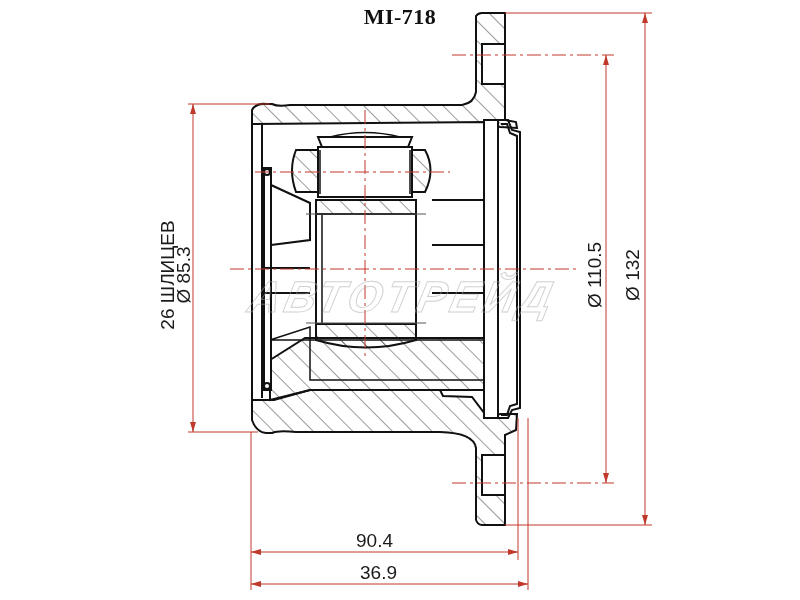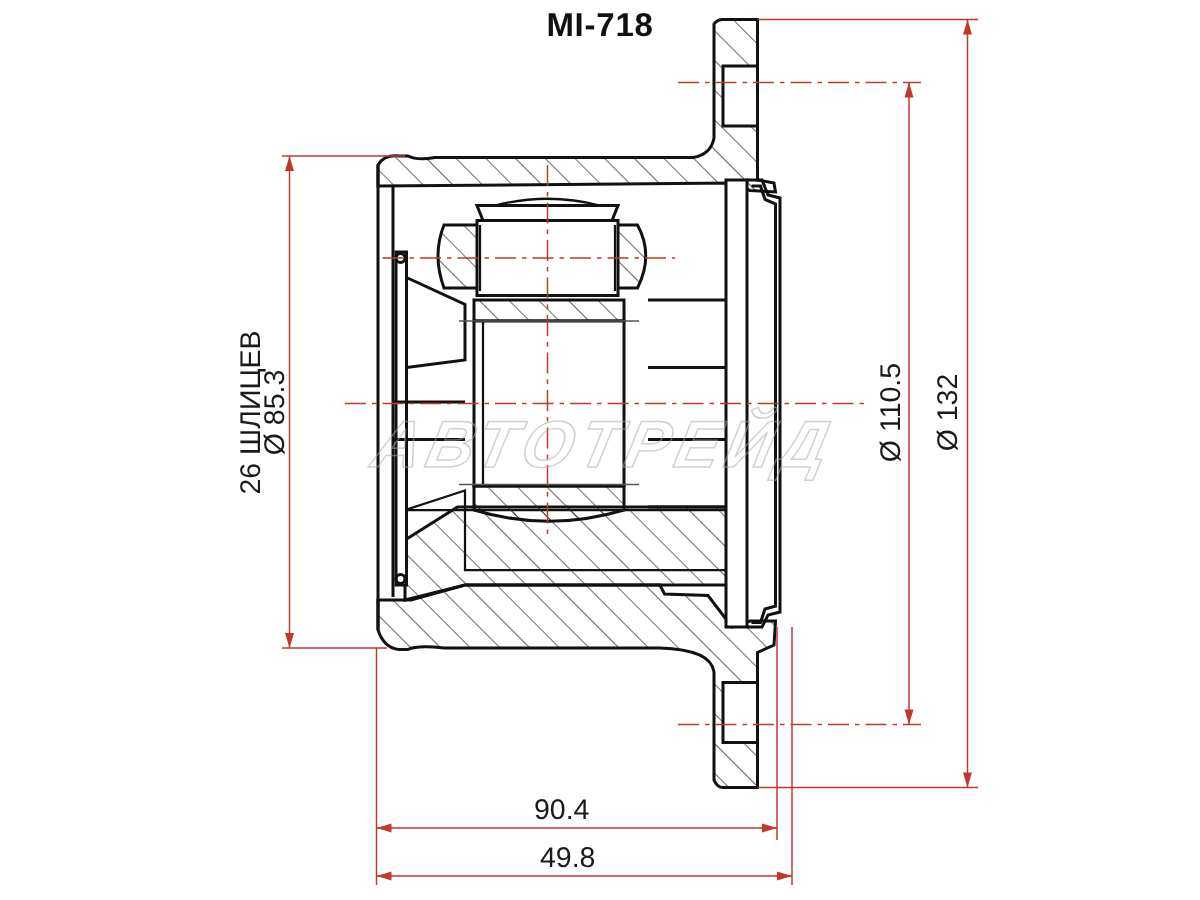--- a/index.html
+++ b/index.html
@@ -1,18 +1,18 @@
 <!DOCTYPE html>
 <html><head>
   <meta charset="utf-8">
   <style>
     html, body { margin: 0; padding: 0; background: #ffffff; }
     body { width: 800px; height: 600px; position: relative; overflow: hidden; font-family: "Liberation Sans", sans-serif; }
     #drawing { position: absolute; left: 0; top: 0; width: 800px; height: 600px; }
-    .title { position: absolute; left: 300px; top: 4px; width: 200px; text-align: center; font-family: Liberation Sans, sans-serif; font-weight: bold; font-size: 22px; color: #111; letter-spacing: 0.5px; }
+    .title { position: absolute; left: 300px; top: 4px; width: 200px; text-align: center; font-family: Liberation Serif, serif; font-weight: bold; font-size: 22px; color: #111; letter-spacing: 0.5px; }
     .dim-text { position: absolute; font-family: "Liberation Sans", sans-serif; font-size: 19px; color: #1a1a1a; white-space: nowrap; }
     .rot { transform-origin: center center; transform: rotate(-90deg); text-align: center; }
     .watermark { position: absolute; left: 230px; top: 272px; width: 345px; text-align: center; font-family: "Liberation Sans", sans-serif; font-style: italic; font-weight: bold; font-size: 44px; letter-spacing: 4px; color: transparent; -webkit-text-stroke: 1px rgba(170,170,170,0.55); transform: skewX(-12deg); pointer-events: none; }
   </style>
 </head>
 <body>
 
 <svg id="drawing" viewBox="0 0 800 600" xmlns="http://www.w3.org/2000/svg">
   <defs>
     <pattern id="hatch" patternUnits="userSpaceOnUse" width="14" height="14" patternTransform="rotate(-45)">
@@ -114,13 +114,13 @@
 
 <div class="title">MI-718</div>
 
 <div class="watermark">АВТОТРЕЙД</div>
 
 <div class="dim-text rot" style="left:98px; top:264px; width:140px;">26 ШЛИЦЕВ</div>
 <div class="dim-text rot" style="left:129px; top:264px; width:110px;">Ø 85.3</div>
 <div class="dim-text rot" style="left:540px; top:264px; width:110px;">Ø 110.5</div>
 <div class="dim-text rot" style="left:583px; top:264px; width:100px;">Ø 132</div>
 <div class="dim-text" style="left:356px; top:530px;">90.4</div>
-<div class="dim-text" style="left:360px; top:562px;">49.8</div>
+<div class="dim-text" style="left:360px; top:562px;">36.9</div>
 
 </body></html>

